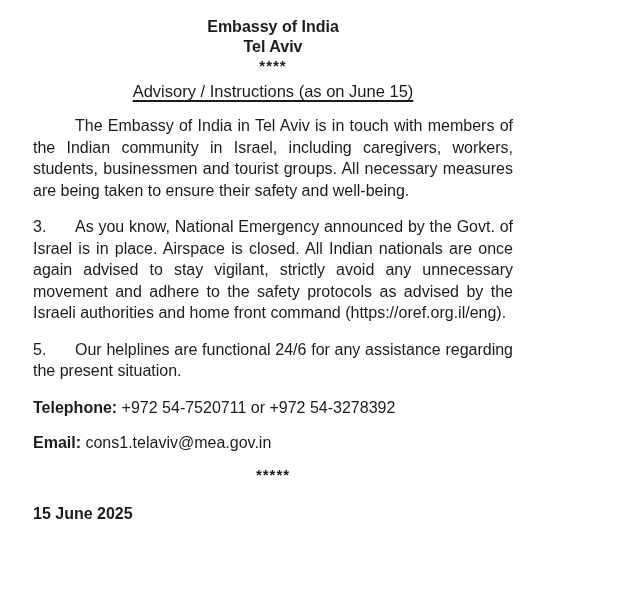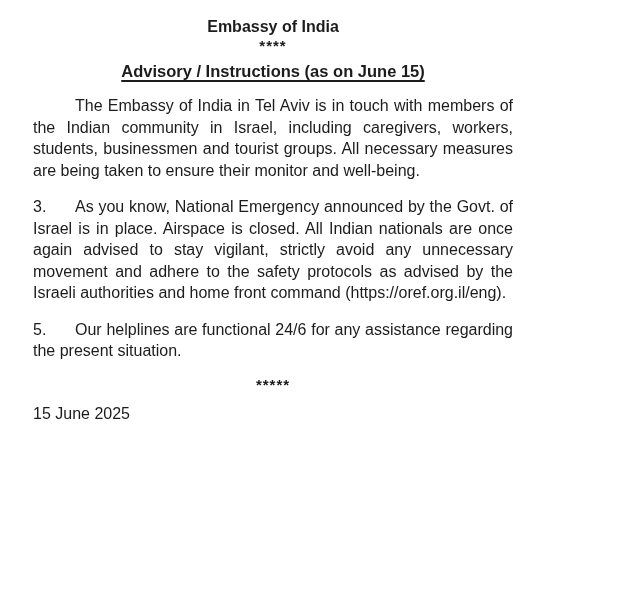--- a/index.html
+++ b/index.html
@@ -22,21 +22,21 @@
     line-height: 20px;
   }
   .sep {
     font-size: 15px;
     font-weight: bold;
     line-height: 18px;
     letter-spacing: 1px;
   }
   .title {
     font-size: 16.5px;
-    font-weight: bold;
+    font-weight: normal;
     text-decoration: underline;
     text-decoration-thickness: 1.5px;
     text-underline-offset: 3px;
     line-height: 20px;
     margin-top: 6px;
     margin-bottom: 14px;
   }
   p.body {
     font-size: 16px;
     line-height: 21.5px;
@@ -57,41 +57,44 @@
   .label { font-weight: bold; }
   .sep-bottom {
     font-size: 15px;
     font-weight: bold;
     letter-spacing: 1px;
     line-height: 16px;
     margin: 2px 0 10px 0;
   }
   .date-line {
     font-size: 16px;
-    font-weight: normal;
+    font-weight: bold;
     line-height: 21px;
-    margin-top: 10px;
+    margin-top: 20px;
   }
 </style>
 </head>
 <body>
 
 <div class="doc">
 
   <div class="hdr-line center">Embassy of India</div>
+  <div class="hdr-line center">Tel Aviv</div>
   <div class="sep center">****</div>
   <div class="title center">Advisory / Instructions (as on June 15)</div>
 
-  <p class="body first"><span>The Embassy of India in Tel Aviv is in touch with members of the Indian community in Israel, including caregivers, workers, students, businessmen and tourist groups. All necessary measures are being taken to ensure their monitor and well-being.</span></p>
+  <p class="body first"><span>The Embassy of India in Tel Aviv is in touch with members of the Indian community in Israel, including caregivers, workers, students, businessmen and tourist groups. All necessary measures are being taken to ensure their safety and well-being.</span></p>
 
 
   <p class="body"><span class="num">3.</span><span>As you know, National Emergency announced by the Govt. of Israel is in place. Airspace is closed. All Indian nationals are once again advised to stay vigilant, strictly avoid any unnecessary movement and adhere to the safety protocols as advised by the Israeli authorities and home front command (https://oref.org.il/eng).</span></p>
 
 
   <p class="body"><span class="num">5.</span><span>Our helplines are functional 24/6 for any assistance regarding the present situation.</span></p>
 
+  <p class="contact"><span class="label">Telephone:</span> <span>+972 54-7520711 or +972 54-3278392</span></p>
 
+  <p class="contact"><span class="label">Email:</span> <span>cons1.telaviv@mea.gov.in</span></p>
 
   <div class="sep-bottom center">*****</div>
 
   <div class="date-line">15 June 2025</div>
 
 </div>
 
 </body></html>

